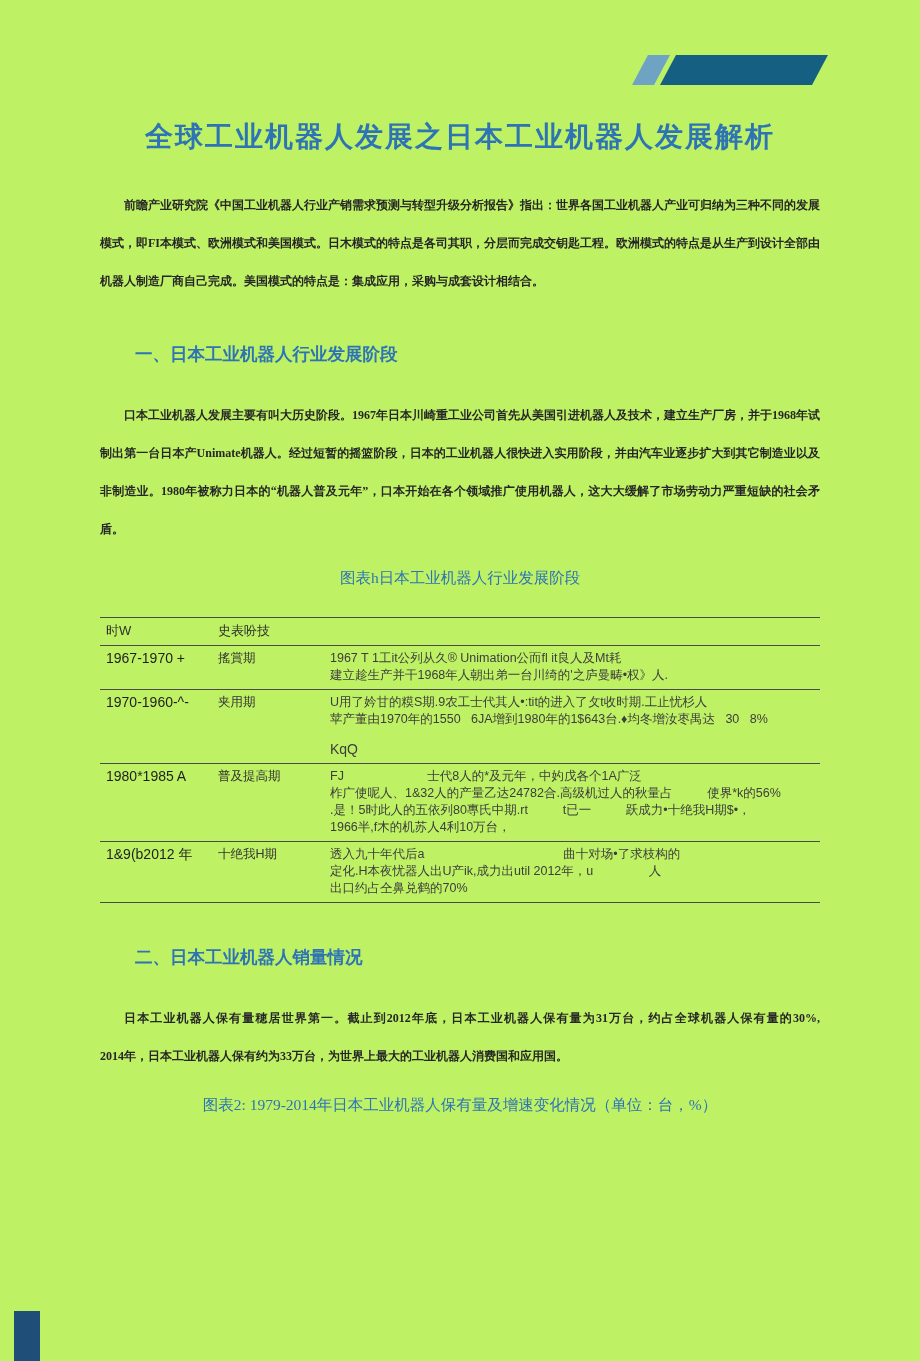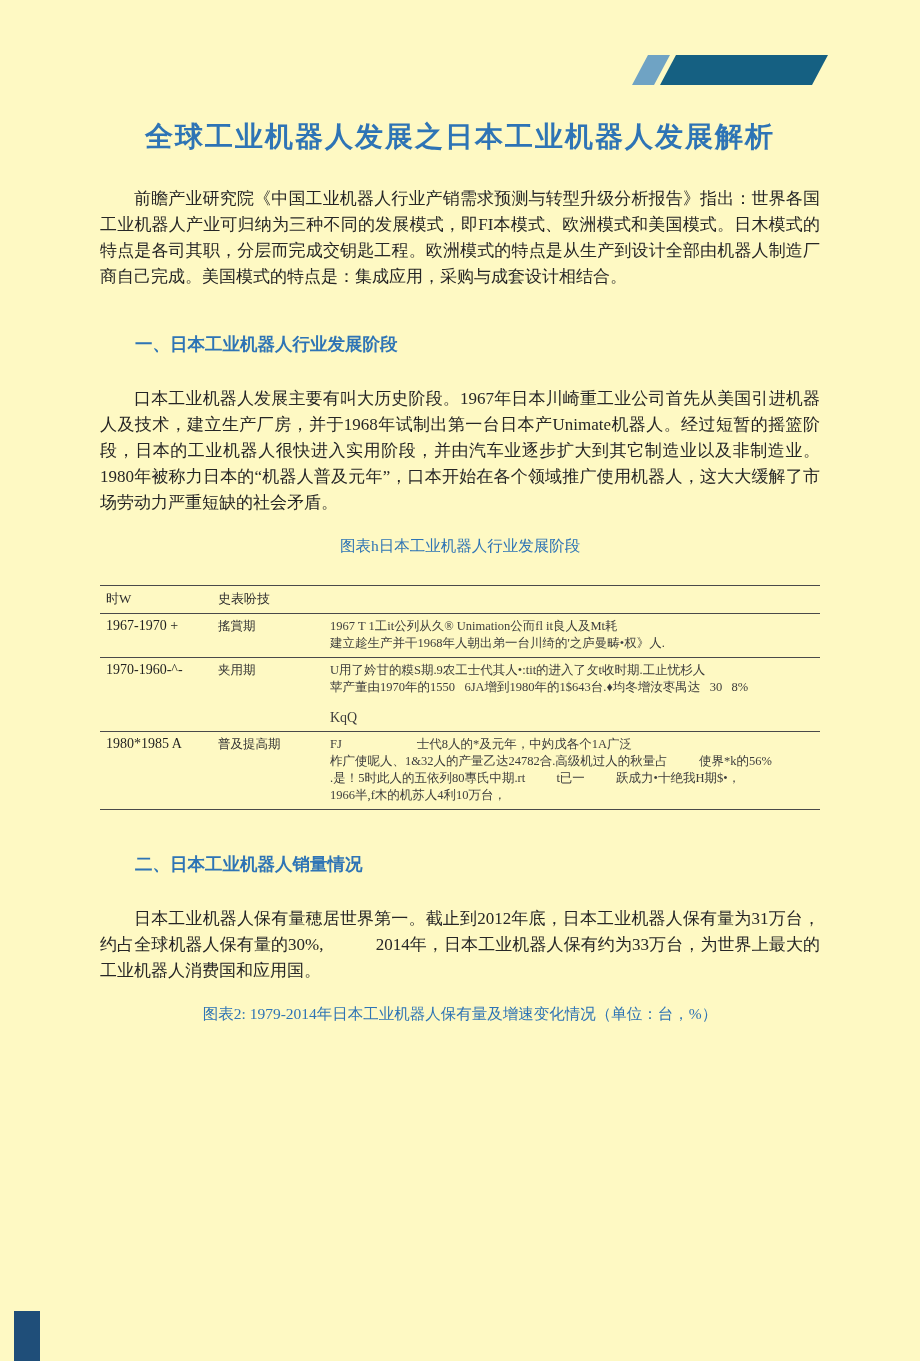--- a/index.html
+++ b/index.html
@@ -2,21 +2,21 @@
 <html><head>
 <meta charset="utf-8">
 <style>
   * { margin: 0; padding: 0; box-sizing: border-box; }
   html, body { background: #ffffff; }
   .page {
     position: relative;
     width: 920px;
     height: 1361px;
     margin: 0 auto;
-    background: #fef9c3;
+    background: #bef264;
     font-family: "Liberation Serif", "DejaVu Serif", serif;
     color: #262626;
     overflow: hidden;
   }
   .content { padding: 0 100px; }
 
   
   .decor-top {
     position: absolute;
     top: 55px;
@@ -46,24 +46,25 @@
     margin-top: 118px;
     text-align: center;
     color: #2e74b5;
     font-size: 28px;
     font-weight: 700;
     letter-spacing: 2px;
   }
 
   .para {
     margin-top: 30px;
-    font-size: 17px;
-    line-height: 26px;
+    font-size: 12px;
+    line-height: 38px;
     text-align: justify;
     white-space: pre-wrap;
+    font-weight: bold;
   }
   .indent { text-indent: 2em; }
 
   .heading {
     margin-top: 42px;
     font-size: 17.5px;
     font-weight: 600;
     color: #2e74b5;
     text-indent: 2em;
   }
@@ -72,21 +73,21 @@
     margin-top: 20px;
     text-align: center;
     color: #2e74b5;
     font-size: 15.5px;
   }
 
   .stage-table {
     width: 100%;
     margin-top: 28px;
     border-collapse: collapse;
-    font-family: Liberation Serif, serif;
+    font-family: Liberation Sans, sans-serif;
     font-size: 12.5px;
     color: #3d3d3d;
     border-top: 1px solid #4a4a4a;
   }
   .stage-table col.c1 { width: 112px; }
   .stage-table col.c2 { width: 112px; }
   .stage-table th, .stage-table td {
     padding: 4px 6px 5px 6px;
     text-align: left;
     vertical-align: top;
@@ -164,20 +165,29 @@
         <tr>
           <td class="period">1980*1985 A</td>
           <td class="stage">普及提高期</td>
           <td class="desc">
             <div class="desc-line">FJ                        士代8人的*及元年，中妁戊各个1A广泛</div>
             <div class="desc-line">柞广使呢人、1&amp;32人的产量乙达24782合.高级机过人的秋量占          使界*k的56%</div>
             <div class="desc-line">.是！5时此人的五依列80專氏中期.rt          t已一          跃成力•十绝我H期$•，</div>
             <div class="desc-line">1966半,f木的机苏人4利10万台，</div>
           </td>
         </tr>
+        <tr>
+          <td class="period">1&amp;9(b2012 年</td>
+          <td class="stage">十绝我H期</td>
+          <td class="desc">
+            <div class="desc-line">透入九十年代后a                                        曲十对场•了求枝构的</div>
+            <div class="desc-line">定化.H本夜忧器人出U产ik,成力出util 2012年，u                人</div>
+            <div class="desc-line">出口约占仝鼻兑鹤的70%</div>
+          </td>
+        </tr>
       </tbody>
     </table>
 
 
     <h2 class="heading">二、日本工业机器人销量情况</h2>
 
     <p class="para indent">日本工业机器人保有量穂居世界第一。截止到2012年底，日本工业机器人保有量为31万台，约占全球机器人保有量的30%,            2014年，日本工业机器人保有约为33万台，为世界上最大的工业机器人消费国和应用国。</p>
 
     <div class="caption">图表2: 1979-2014年日本工业机器人保有量及增速变化情况（单位：台，%）</div>
 

